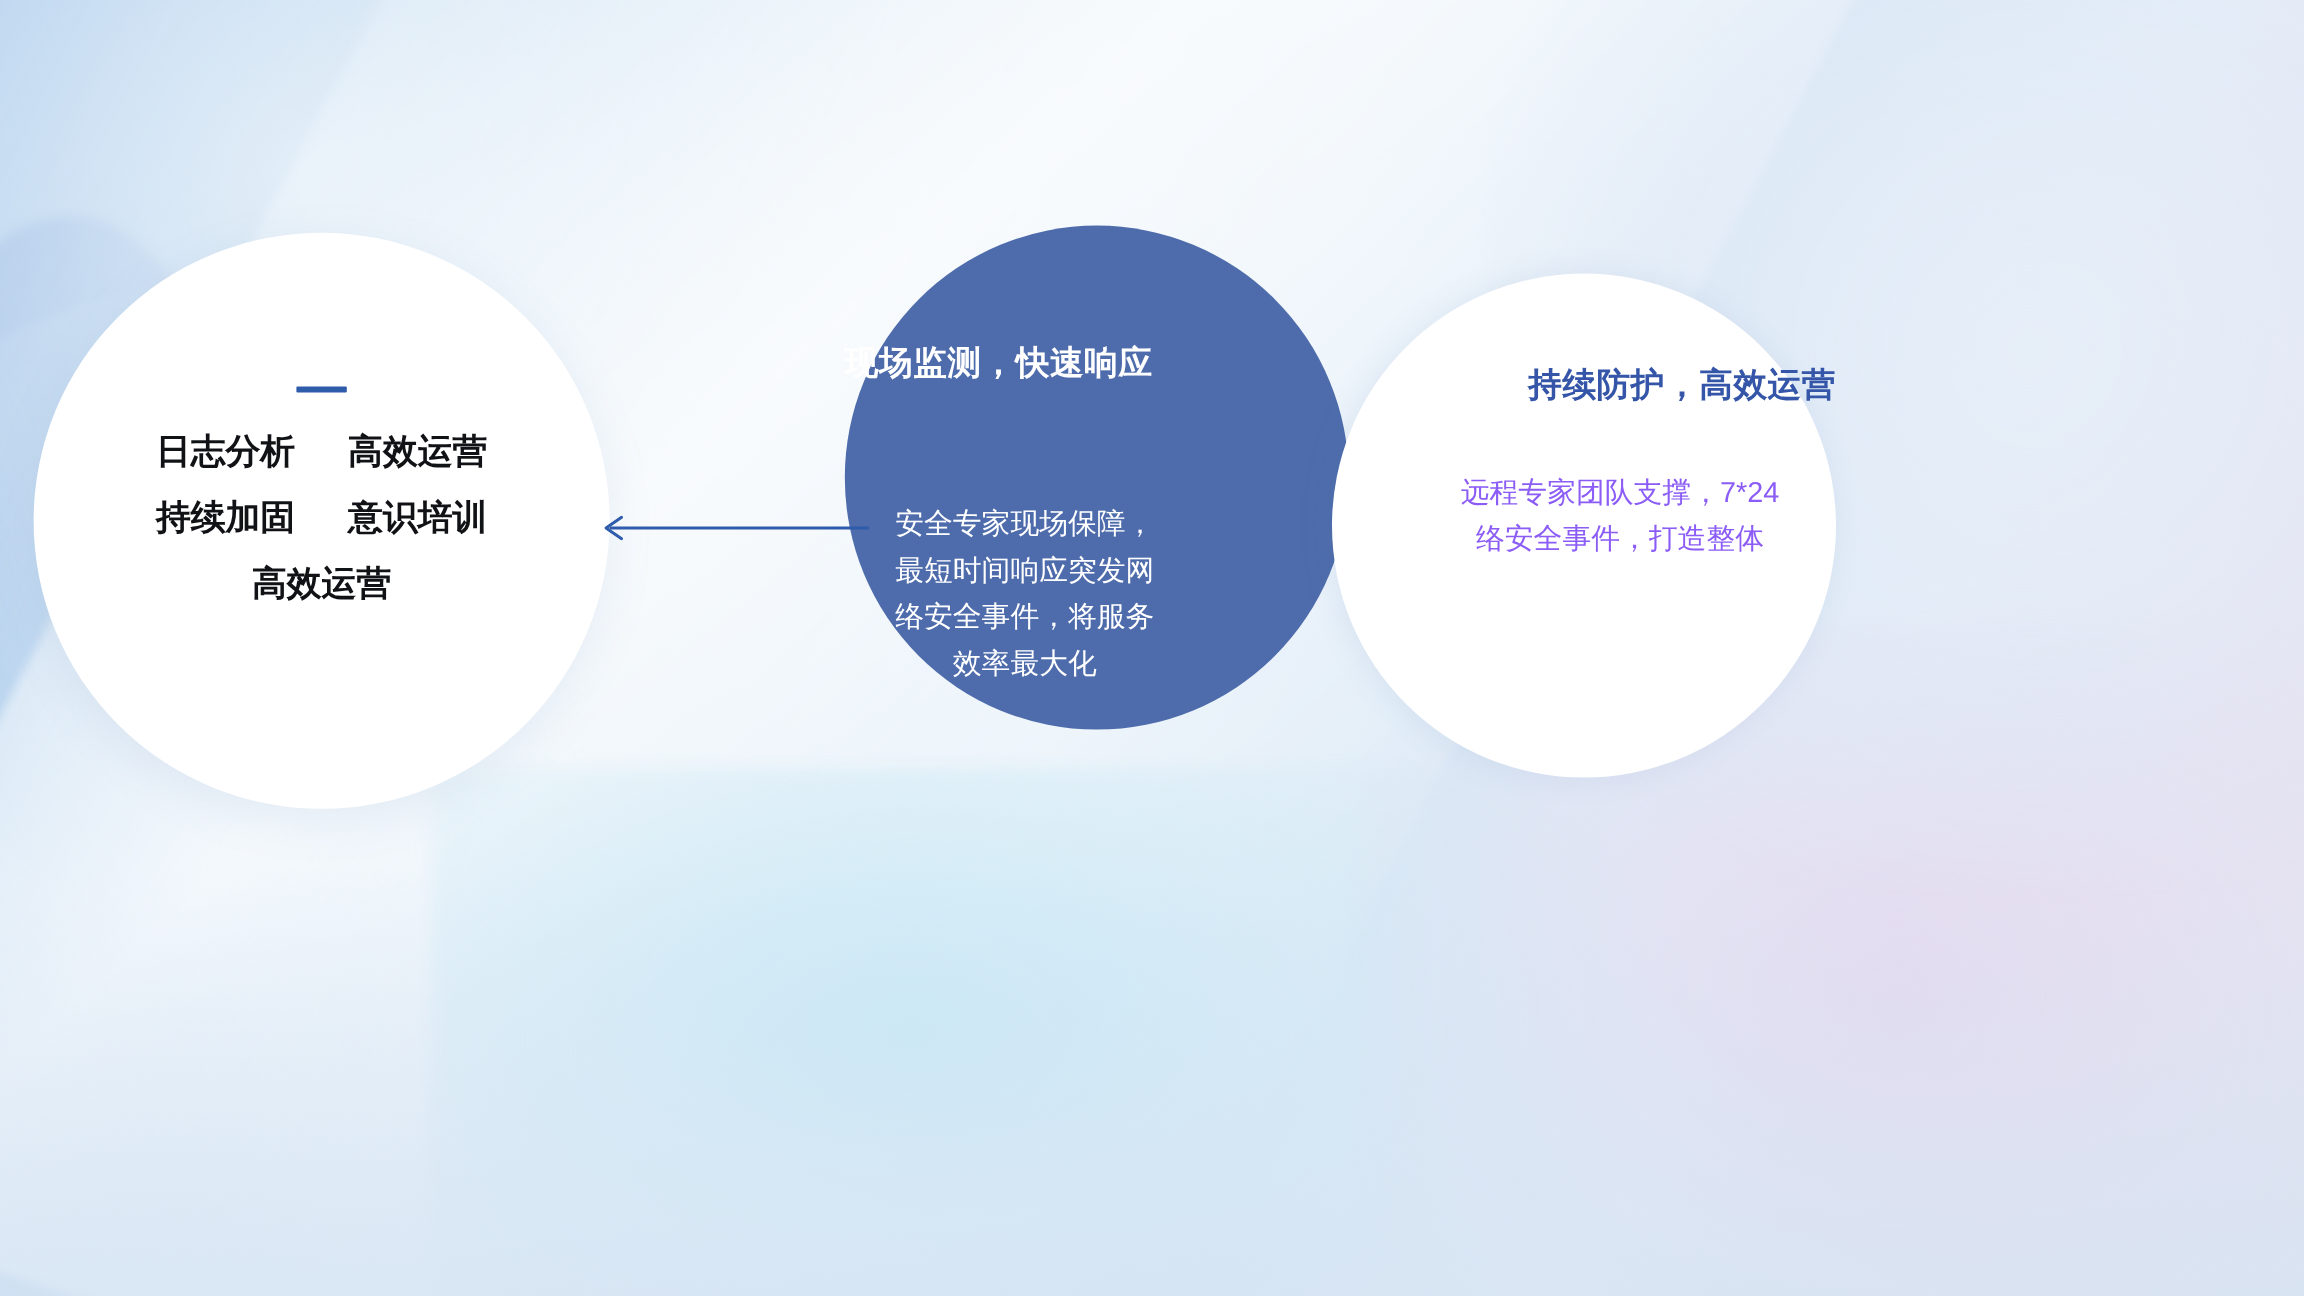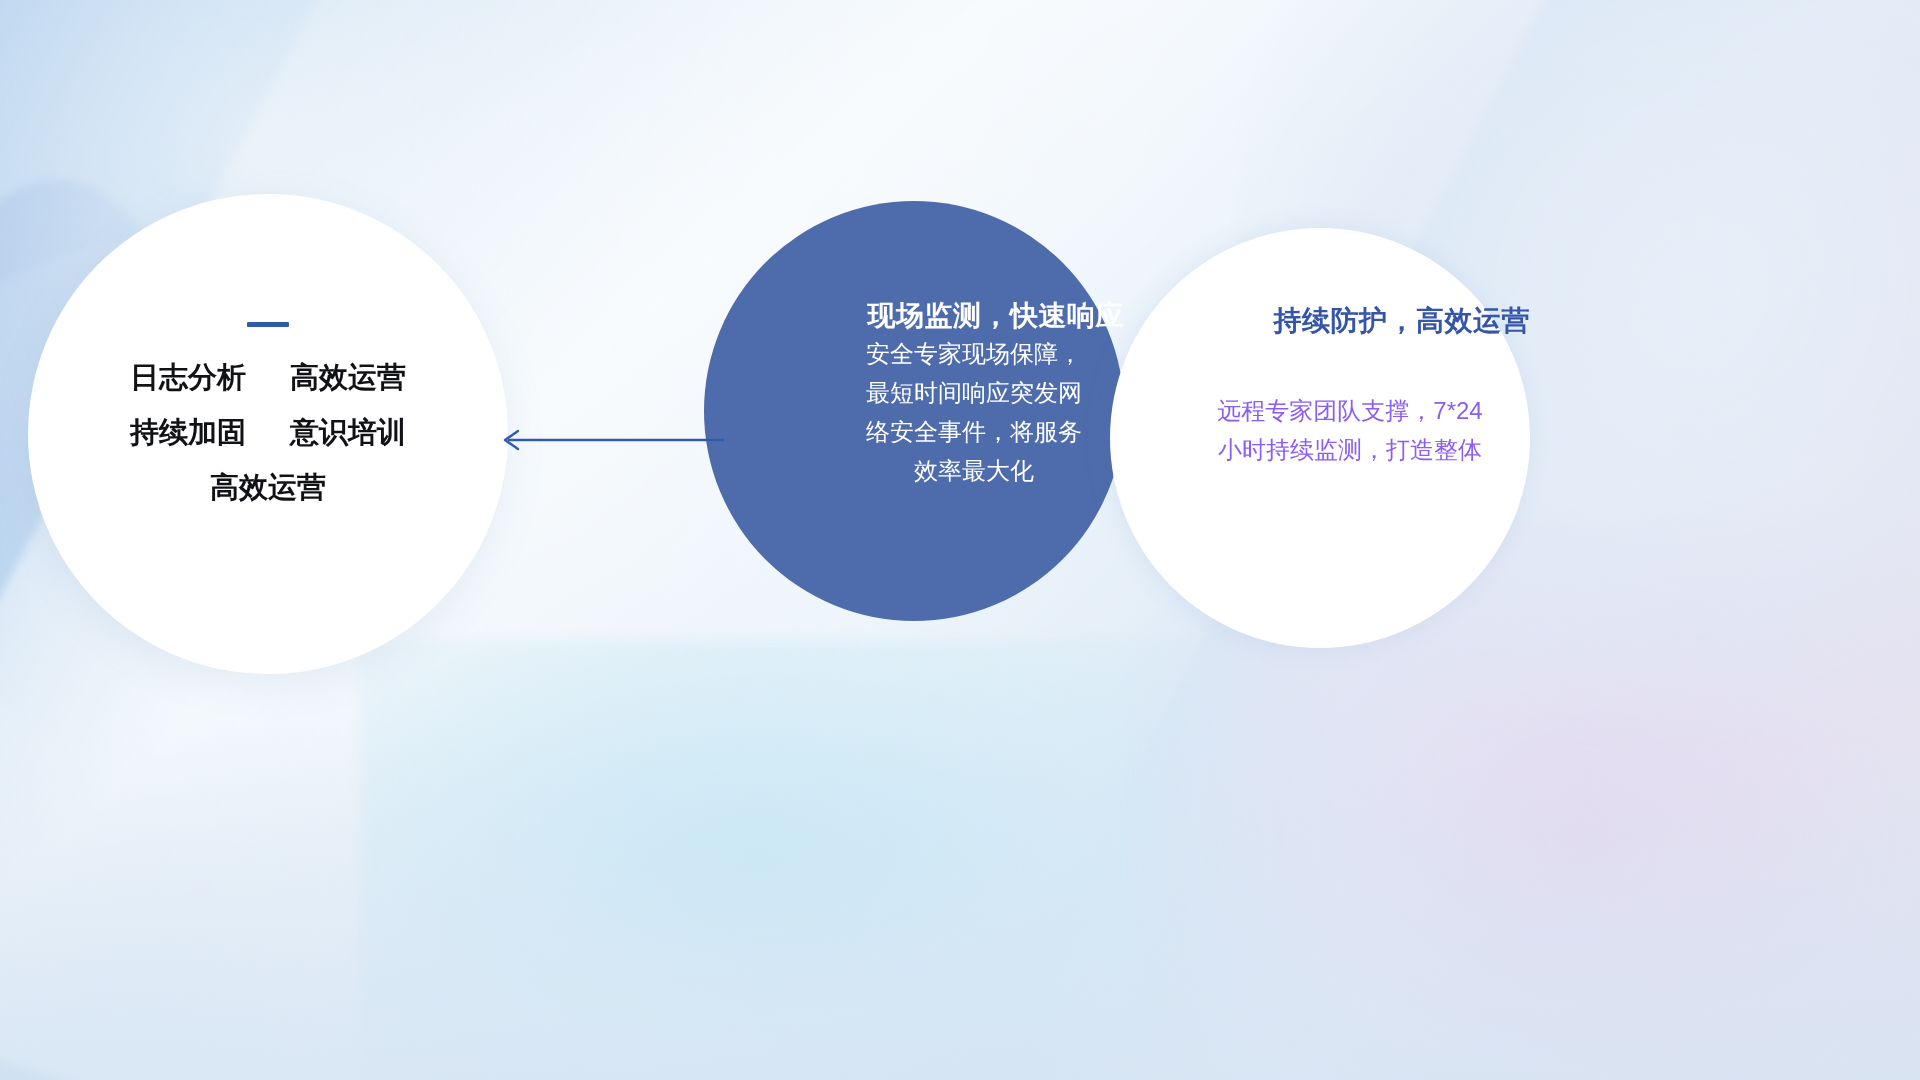--- a/index.html
+++ b/index.html
@@ -139,36 +139,38 @@
     color: #111215;
     font-weight: bold;
     font-size: 29px;
     line-height: 1.0;
   }
   #left-lines .row { white-space: nowrap; }
   #left-lines .row + .row { margin-top: 26px; }
   #left-lines .gap { display: inline-block; width: 28px; }
 
   #circle-mid {
-    left: 704px; top: 201px;
+    left: 704px; top: 188px;
     width: 420px; height: 420px;
     background: #4e6cab;
     display: flex;
     flex-direction: column;
-    align-items: flex-end;
+    align-items: flex-start;
+    gap: 40px;
   }
   #mid-title {
     margin-top: 96px;
     color: #ffffff;
     font-weight: bold;
     font-size: 28px;
     letter-spacing: 0.5px;
     white-space: nowrap;
   }
   #mid-body {
+    margin-top: 56px;
     width: 300px;
     color: #ffffff;
     font-size: 24px;
     line-height: 1.62;
     text-align: center;
   }
 
   #circle-right {
     left: 1110px; top: 228px;
     width: 420px; height: 420px;
@@ -225,21 +227,21 @@
       <div>最短时间响应突发网</div>
       <div>络安全事件，将服务</div>
       <div>效率最大化</div>
     </div>
   </div>
 
   <div id="circle-right" class="circle">
     <div id="right-title">持续防护，高效运营</div>
     <div id="right-body">
       <div>远程专家团队支撑，7*24</div>
-      <div>小时持续监测，打造整体</div>
+      <div>络安全事件，打造整体</div>
     </div>
   </div>
 
   <div id="circle-left" class="circle">
     <div id="left-dash"></div>
     <div id="left-lines">
       <div class="row">
         <span>日志分析</span>
         <span class="gap"></span>
         <span>高效运营</span>

